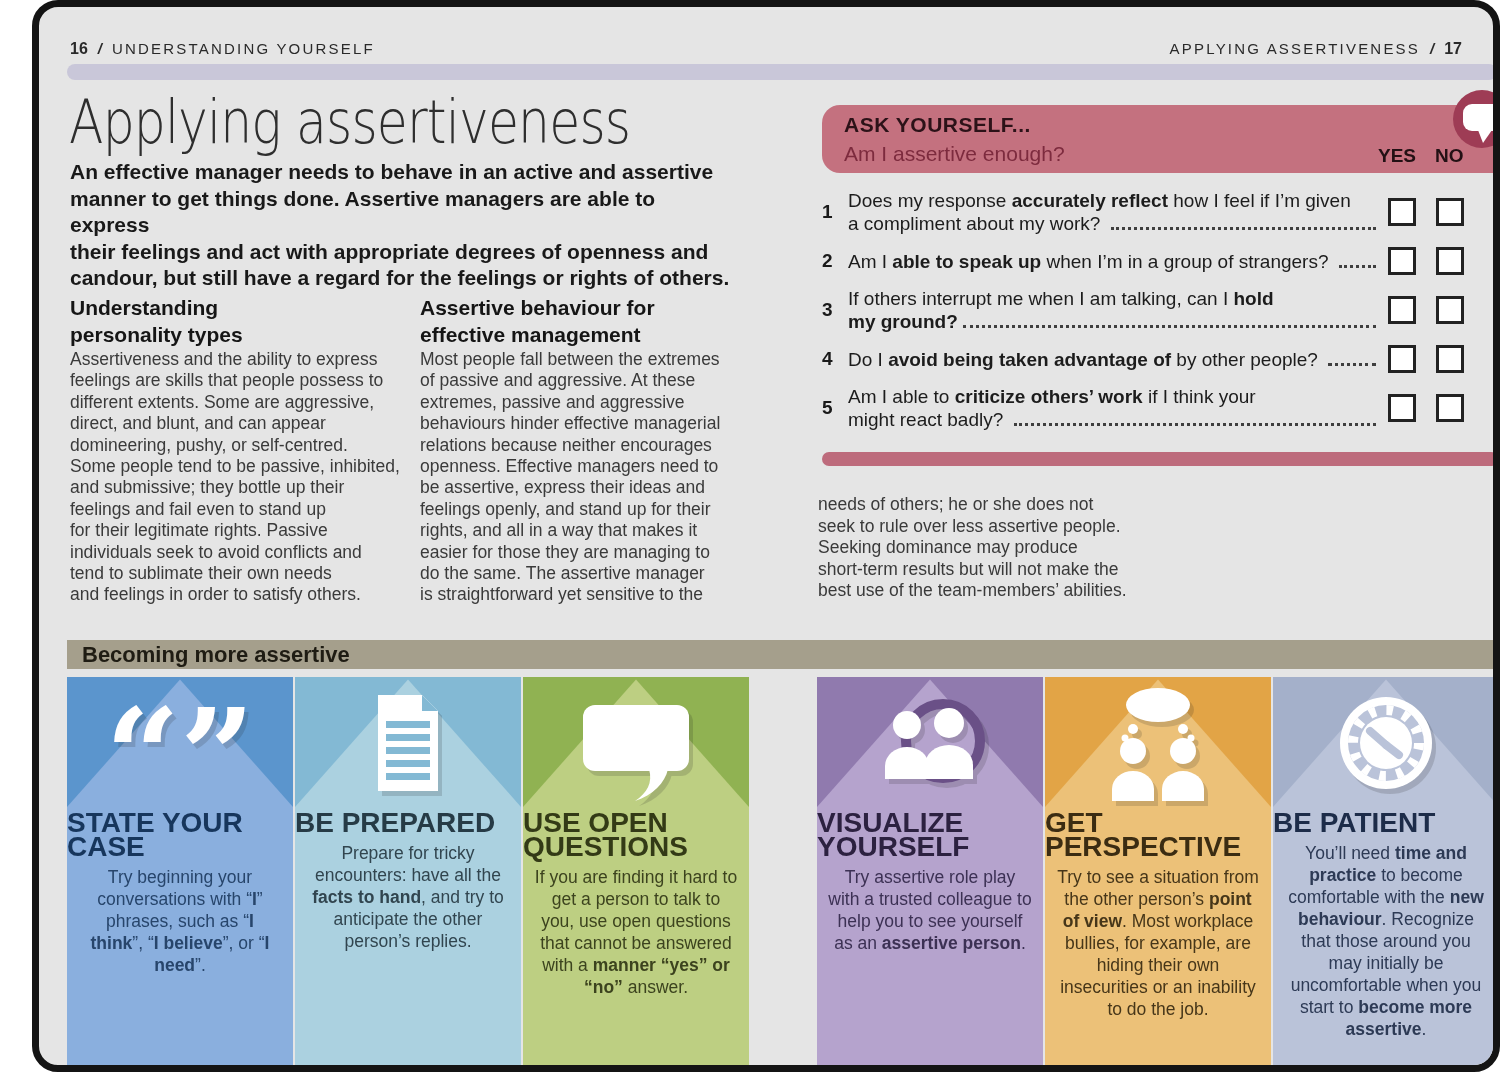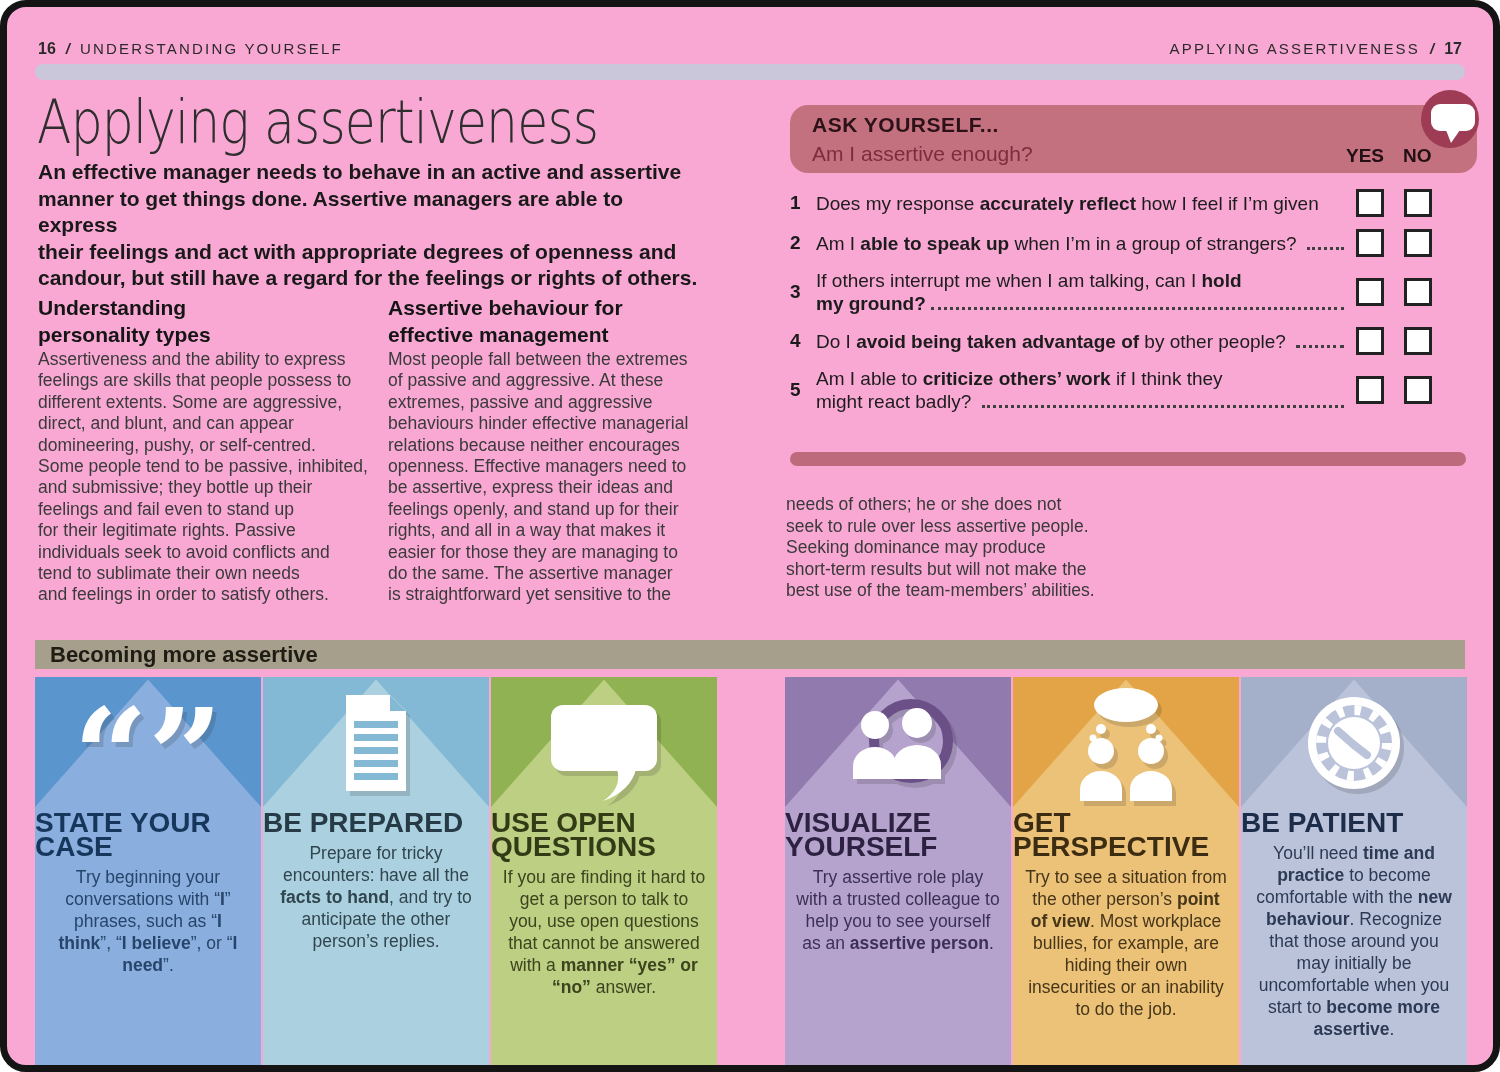--- a/index.html
+++ b/index.html
@@ -1,17 +1,17 @@
 <!DOCTYPE html>
 <html><head>
 <meta charset="utf-8">
 <style>
   html,body{margin:0;padding:0;}
   body{width:1500px;height:1072px;position:relative;background:#fff;font-family:"Liberation Sans",sans-serif;color:#1d1d1d;}
-  .page{position:absolute;inset:0;border:7px solid #141414;border-radius:26px;background:#f9a8d4;overflow:hidden;}
+  .page{position:absolute;inset:0;border:7px solid #141414;border-radius:26px;background:#e5e5e5;overflow:hidden;margin-left:32px;}
   .abs{position:absolute;}
   .b{font-weight:bold;}
   .pre{white-space:pre-line;}
 
   
   .hdr{top:33px;font-size:15px;letter-spacing:2.2px;color:#2a2a2a;}
   .hdr .num{font-weight:bold;letter-spacing:0;font-size:16px;}
   .hdr .sep{font-weight:bold;font-style:italic;margin:0 10px;letter-spacing:0;}
   .hdr-l{left:31px;}
   .hdr-r{right:31px;text-align:center;}
@@ -119,20 +119,24 @@
     <circle cx="31" cy="31" r="29" id="badge-circle" fill="#9e3c55"></circle>
     <rect x="12" y="16" width="44" height="27" rx="9" fill="#fff"></rect>
     <path d="M27 42 L32 55 L41 42 Z" fill="#fff"></path>
   </svg>
 
   <div class="questions abs">
       <div class="q-row">
         <div class="q-num">1</div>
         <div class="q-text">
           <div class="q-line"><span>Does my response </span><span class="b">accurately reflect</span><span> how I feel if I’m given</span></div>
+          <div class="q-line last">
+            <span>a compliment about my work? </span>
+            <span class="leader"></span>
+          </div>
         </div>
         <div class="q-boxes">
           <div class="checkbox"></div>
           <div class="checkbox"></div>
         </div>
       </div>
       <div class="q-row">
         <div class="q-num">2</div>
         <div class="q-text">
           <div class="q-line last">
@@ -172,21 +176,21 @@
           </div>
         </div>
         <div class="q-boxes">
           <div class="checkbox"></div>
           <div class="checkbox"></div>
         </div>
       </div>
       <div class="q-row">
         <div class="q-num">5</div>
         <div class="q-text">
-          <div class="q-line"><span>Am I able to </span><span class="b">criticize others’ work</span><span> if I think they</span></div>
+          <div class="q-line"><span>Am I able to </span><span class="b">criticize others’ work</span><span> if I think your</span></div>
           <div class="q-line last">
             <span>might react badly? </span>
             <span class="leader"></span>
           </div>
         </div>
         <div class="q-boxes">
           <div class="checkbox"></div>
           <div class="checkbox"></div>
         </div>
       </div>

